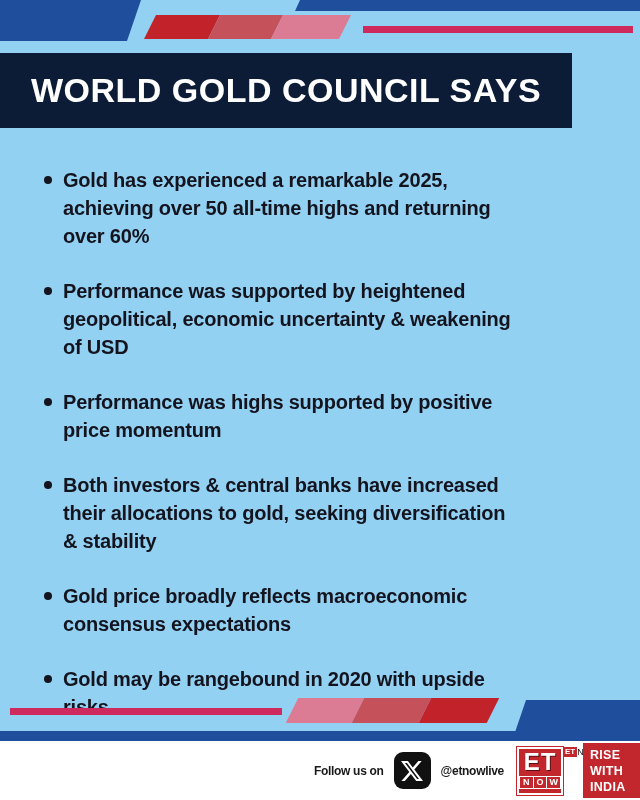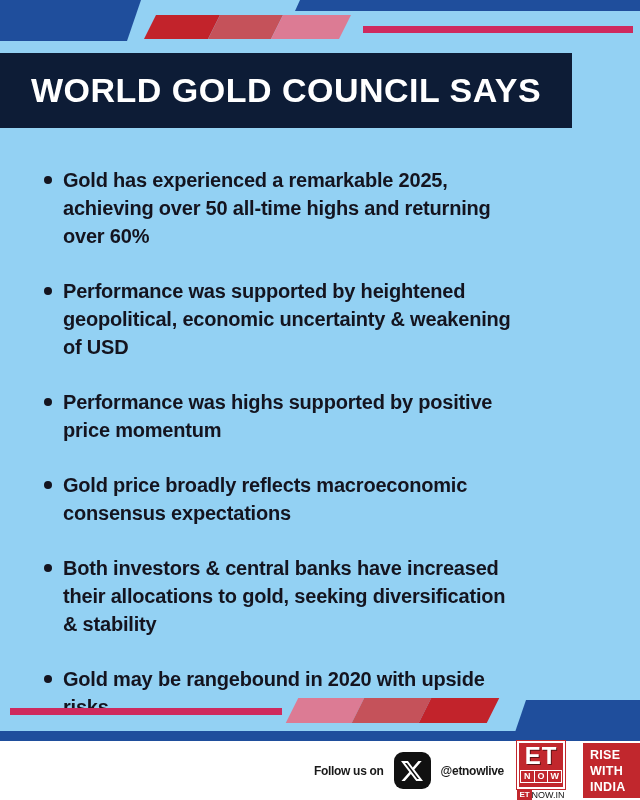--- a/index.html
+++ b/index.html
@@ -43,21 +43,21 @@
     clip-path:polygon(14px 0,100% 0,100% 100%,0 100%);}
   .bot-blue-band{position:absolute;left:0;right:0;top:731px;height:10px;background:var(--medium_blue,#1f4e9c);}
 
   
   .footer{position:absolute;left:0;right:0;top:741px;height:59px;background:#fff;
     display:flex;align-items:center;justify-content:flex-end;}
   .follow-label,.handle{color:var(--footer_text,#191919);font-size:12px;font-weight:bold;letter-spacing:-0.3px;}
   .x-logo{width:37px;height:37px;margin:0 10px;background:#111;border-radius:9px;
     display:flex;align-items:center;justify-content:center;flex:0 0 auto;}
   .x-logo svg{width:22px;height:22px;}
-  .et-logo{width:48px;margin-left:13px;display:flex;flex-direction:column;flex:0 0 auto;}
+  .et-logo{width:48px;margin-left:13px;display:flex;flex-direction:row;flex:0 0 auto;}
   .et-box{height:48px;background:var(--et_red,#c1272d);border:2px solid #fff;outline:1px solid var(--et_red,#c1272d);
     box-sizing:border-box;display:flex;flex-direction:column;align-items:center;justify-content:flex-start;}
   .et-letters{color:#fff;font-weight:bold;font-size:24px;line-height:26px;letter-spacing:1px;
     text-shadow:1px 1px 0 rgba(0,0,0,.55);}
   .now-row{display:flex;border:1px solid #fff;width:40px;margin-top:1px;}
   .now-row span{flex:1;text-align:center;color:#fff;font-size:9px;line-height:11px;font-weight:bold;border-left:1px solid #fff;}
   .now-row span:first-child{border-left:none;}
   .site-line{height:11px;display:flex;align-items:center;justify-content:center;}
   .site-et{background:var(--et_red,#c1272d);color:#fff;font-size:8px;font-weight:bold;padding:0 2px;line-height:10px;}
   .site-rest{color:#111;font-size:9px;font-weight:normal;letter-spacing:0;}
@@ -83,25 +83,25 @@
 
   <ul class="bullets">
     <li>Gold has experienced a remarkable 2025,
 achieving over 50 all-time highs and returning
 over 60%</li>
     <li>Performance was supported by heightened
 geopolitical, economic uncertainty &amp; weakening
 of USD</li>
     <li>Performance was highs supported by positive
 price momentum</li>
-    <li>Gold price broadly reflects macroeconomic
-consensus expectations</li>
     <li>Both investors &amp; central banks have increased
 their allocations to gold, seeking diversification
 &amp; stability</li>
+    <li>Gold price broadly reflects macroeconomic
+consensus expectations</li>
     <li>Gold may be rangebound in 2020 with upside
 risks</li>
   </ul>
 
   <div class="bot-crimson"></div>
   <div class="bpara b-pink"></div>
   <div class="bpara b-midred"></div>
   <div class="bpara b-darkred"></div>
   <div class="bot-blue-block"></div>
   <div class="bot-blue-band"></div>

